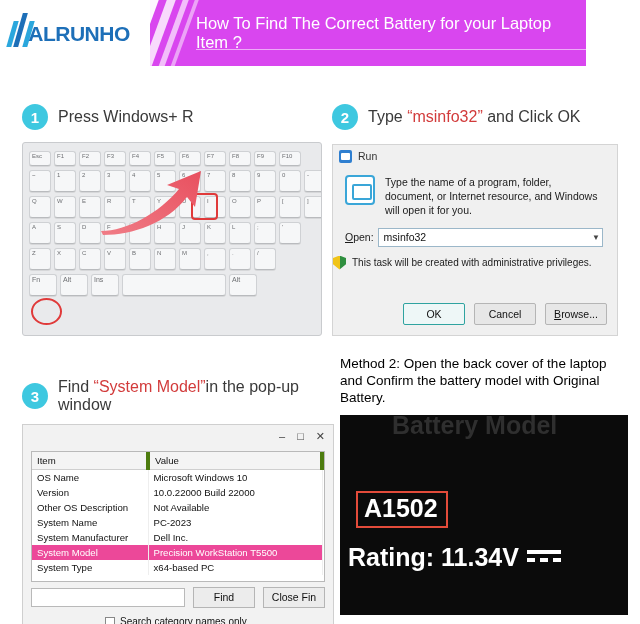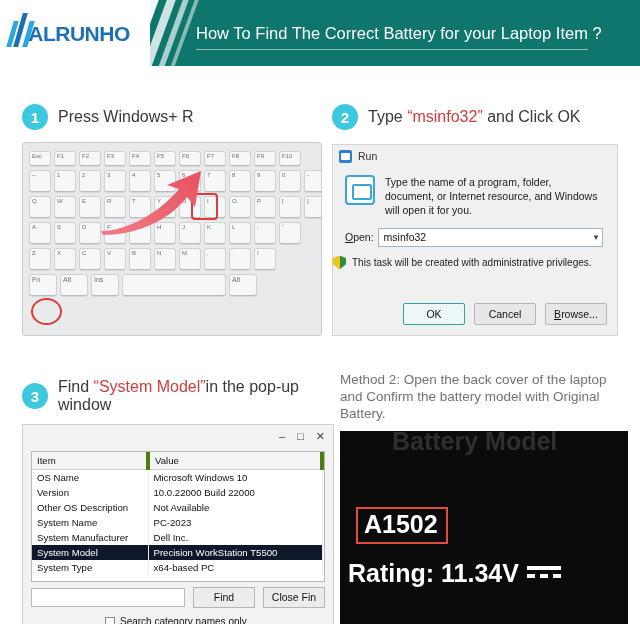--- a/index.html
+++ b/index.html
@@ -8,22 +8,22 @@
     width:640px; height:624px;
     font-family:"Liberation Sans", sans-serif;
     background:#ffffff;
     overflow:hidden;
     position:relative;
   }
 
   
   .header {
     position:relative;
-    width:640px; height:66px;
-    background:#0f766e;
+    width:586px; height:66px;
+    background:#d946ef;
     overflow:hidden;
   }
   .header .brand {
     position:absolute; left:0; top:0;
     width:150px; height:66px;
     background:#ffffff;
     display:flex; align-items:center; justify-content:center;
   }
   .header .brand .logo-text {
     font-size:21px; font-weight:bold; color:#1d6fb8;
@@ -188,36 +188,36 @@
     background:#fff; border:1px solid #b9b9b9; overflow:hidden;
   }
   .sys-table table { width:100%; border-collapse:collapse; font-size:9.6px; color:#111; }
   .sys-table th {
     text-align:left; font-weight:normal; font-size:9.6px;
     background:#f4f4f4; border-bottom:1px solid #cfcfcf; border-right:4px solid #4d7c0f;
     padding:3px 5px;
   }
   .sys-table td { padding:2px 5px; border-right:1px solid #eee; }
   .sys-table col.c1 { width:40%; }
-  .sys-table tr.sel td { background:#0f172a; color:#fff; }
+  .sys-table tr.sel td { background:#ec4899; color:#fff; }
   .sys-bottom {
     position:absolute; left:8px; right:8px; bottom:20px; height:22px;
     display:flex; align-items:center; gap:8px;
   }
   .sys-bottom .field { flex:1 1 auto; height:19px; background:#fff; border:1px solid #b9b9b9; }
   .sys-bottom .sbtn {
     width:62px; height:21px; border:1px solid #b5b5b5; background:#ececec;
     font-size:10.5px; color:#111; display:flex; align-items:center; justify-content:center;
   }
   .sys-check { position:absolute; left:82px; bottom:1px; display:flex; align-items:center; gap:5px; font-size:10px; color:#111; }
   .sys-check .box { width:10px; height:10px; border:1px solid #888; background:#fff; }
 
   
   #panel-4 { left:340px; top:356px; width:288px; }
-  .m2-text { font-size:13.5px; color:#737373; line-height:1.25;margin-top:16px; }
+  .m2-text { font-size:13.5px; color:#000000; line-height:1.25; }
   .battery-photo {
     margin-top:8px;
     width:288px; height:200px;
     background:#0b0b0b;
     position:relative; overflow:hidden;
     color:#ffffff;
   }
   .battery-photo .ghost {
     position:absolute; left:6px; top:-4px;
     font-size:25px; font-weight:bold; color:#2f2f2f; white-space:nowrap;margin-left:46px;

